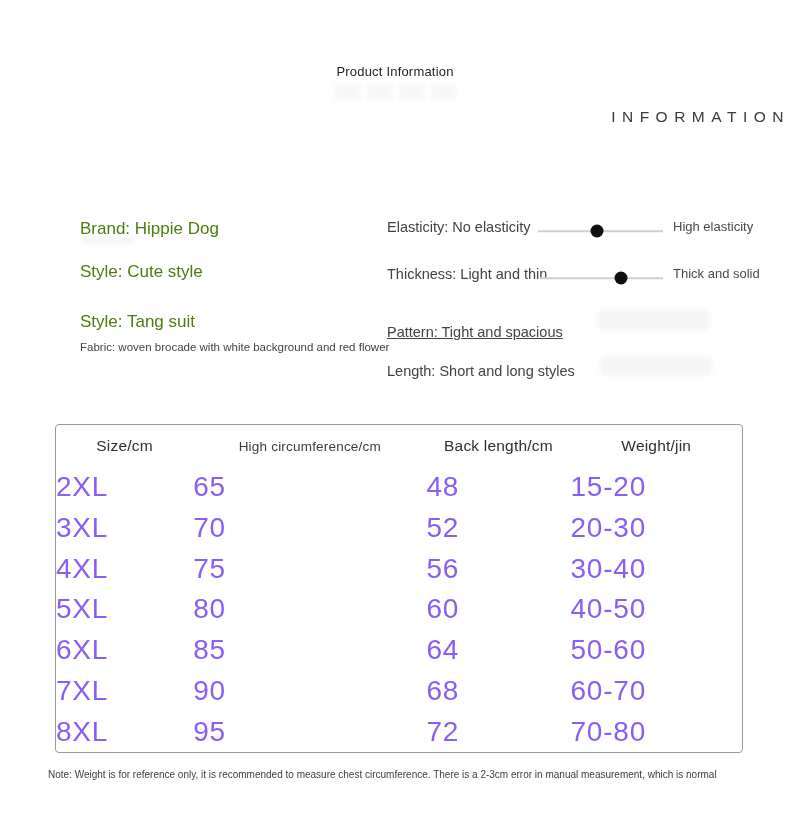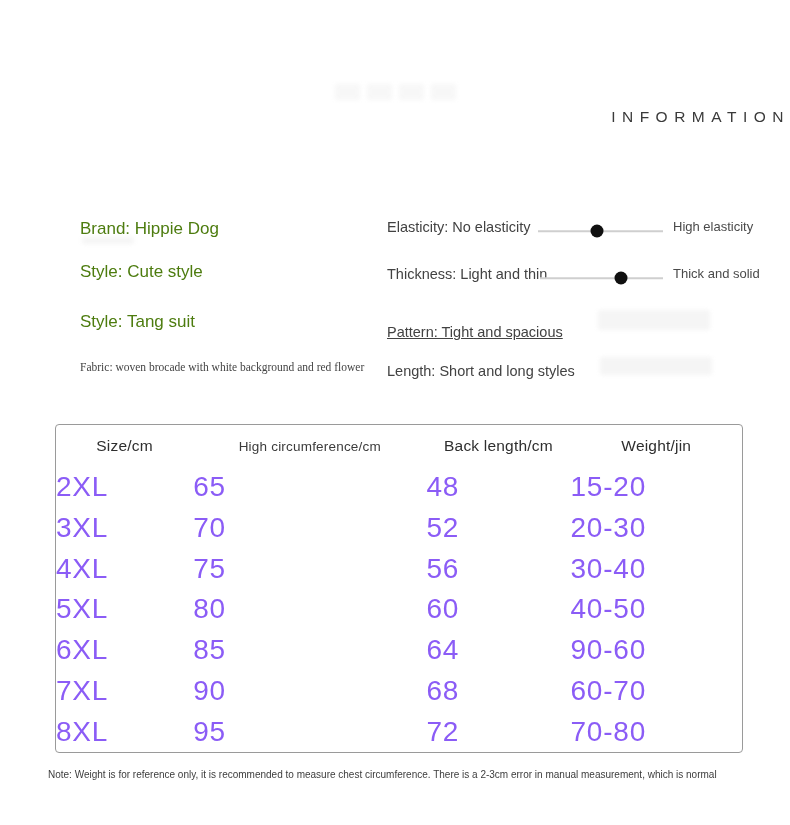--- a/index.html
+++ b/index.html
@@ -23,21 +23,21 @@
   .subtitle {
     top:108px; left:0; width:100%; text-align:right;
     font-size:15.5px; color:#3a3a3a; letter-spacing:6.5px; font-weight:400;
   }
 
   
   .spec-l { left:80px; font-size:17px; color:#4d7c0f; }
   .brand   { top:219px; }
   .style-1 { top:262px; }
   .style-2 { top:312px; }
-  .fabric  { top:361px; font-size:11.5px; color:#444;font-family:Liberation Serif, serif; }
+  .fabric  { top:341px; font-size:11.5px; color:#444; }
 
   
   .spec-r { left:387px; font-size:14.5px; color:#424242; }
   .elasticity { top:219px; }
   .thickness  { top:266px; }
   .pattern    { top:324px;text-decoration:underline; }
   .length     { top:363px; }
   .scale-label { left:673px; font-size:13px; color:#4a4a4a; }
   .scale-1 { top:219px; }
   .scale-2 { top:266px; }
@@ -86,20 +86,21 @@
   .note {
     left:48px; top:769px; width:710px;
     font-size:10px; line-height:1.15; color:#3d3d3d;
   }
 </style>
 </head>
 <body>
 
 <div class="page">
 
+  <div class="abs title">Product Information</div>
   <div class="abs watermark">
     <span></span>
     <span></span>
     <span></span>
     <span></span>
   </div>
   <div class="abs subtitle">INFORMATION</div>
 
   <div class="abs spec-l brand">Brand: Hippie Dog</div>
   <div class="abs ghost ghost-brand"></div>
@@ -165,21 +166,21 @@
           <tr>
             <td>5XL</td>
             <td>80</td>
             <td>60</td>
             <td>40-50</td>
           </tr>
           <tr>
             <td>6XL</td>
             <td>85</td>
             <td>64</td>
-            <td>90-60</td>
+            <td>50-60</td>
           </tr>
           <tr>
             <td>7XL</td>
             <td>90</td>
             <td>68</td>
             <td>60-70</td>
           </tr>
           <tr>
             <td>8XL</td>
             <td>95</td>

